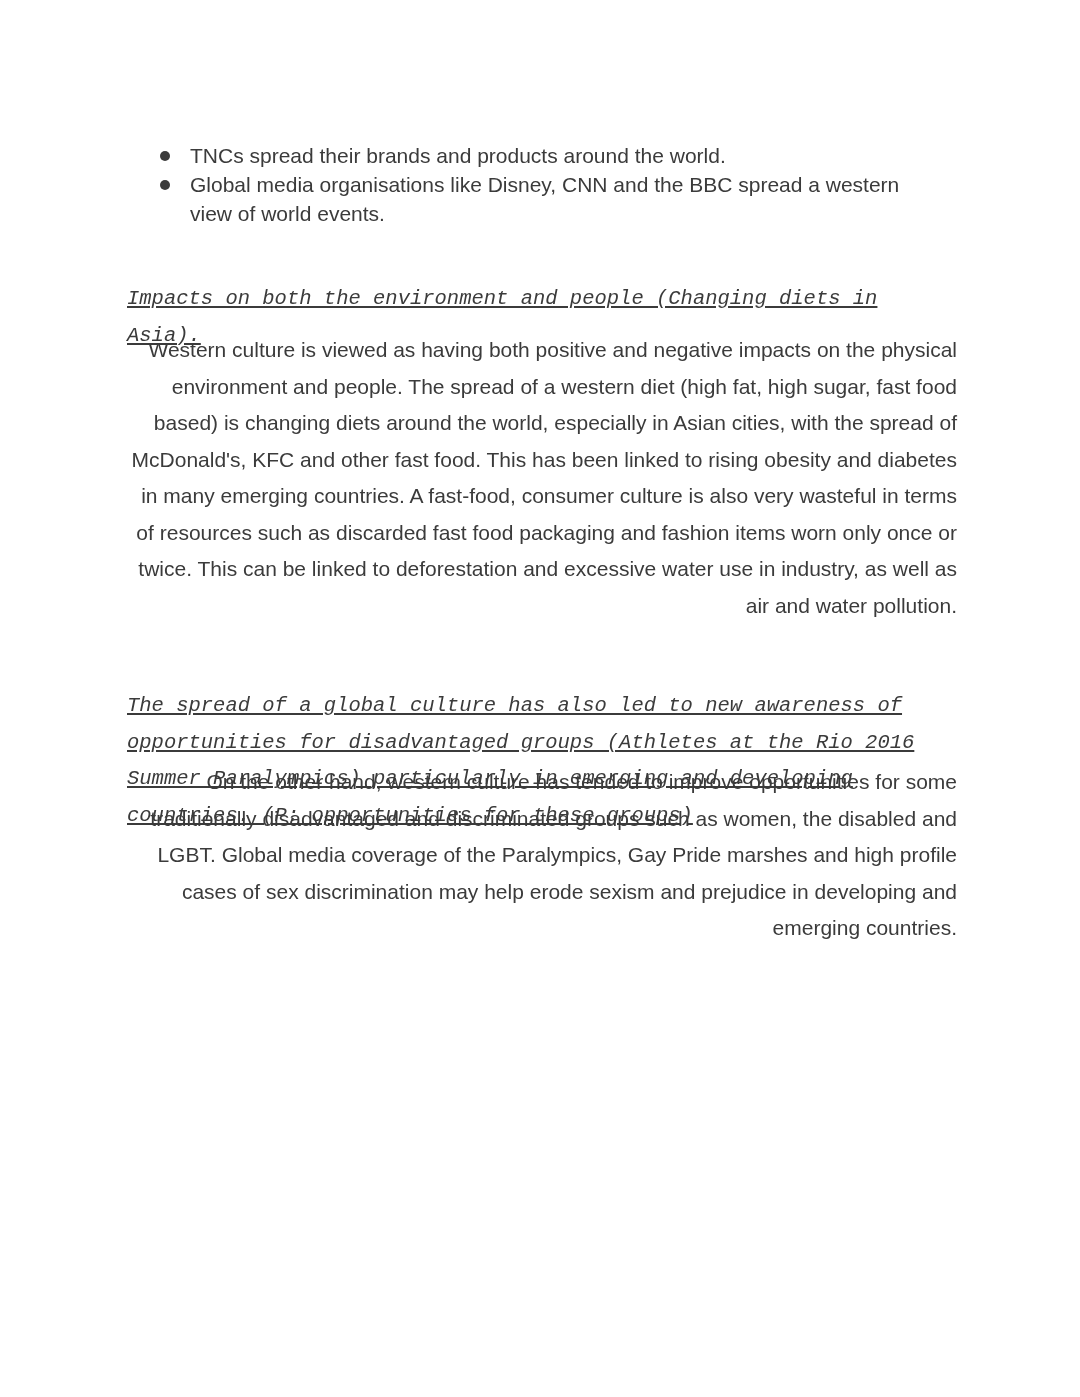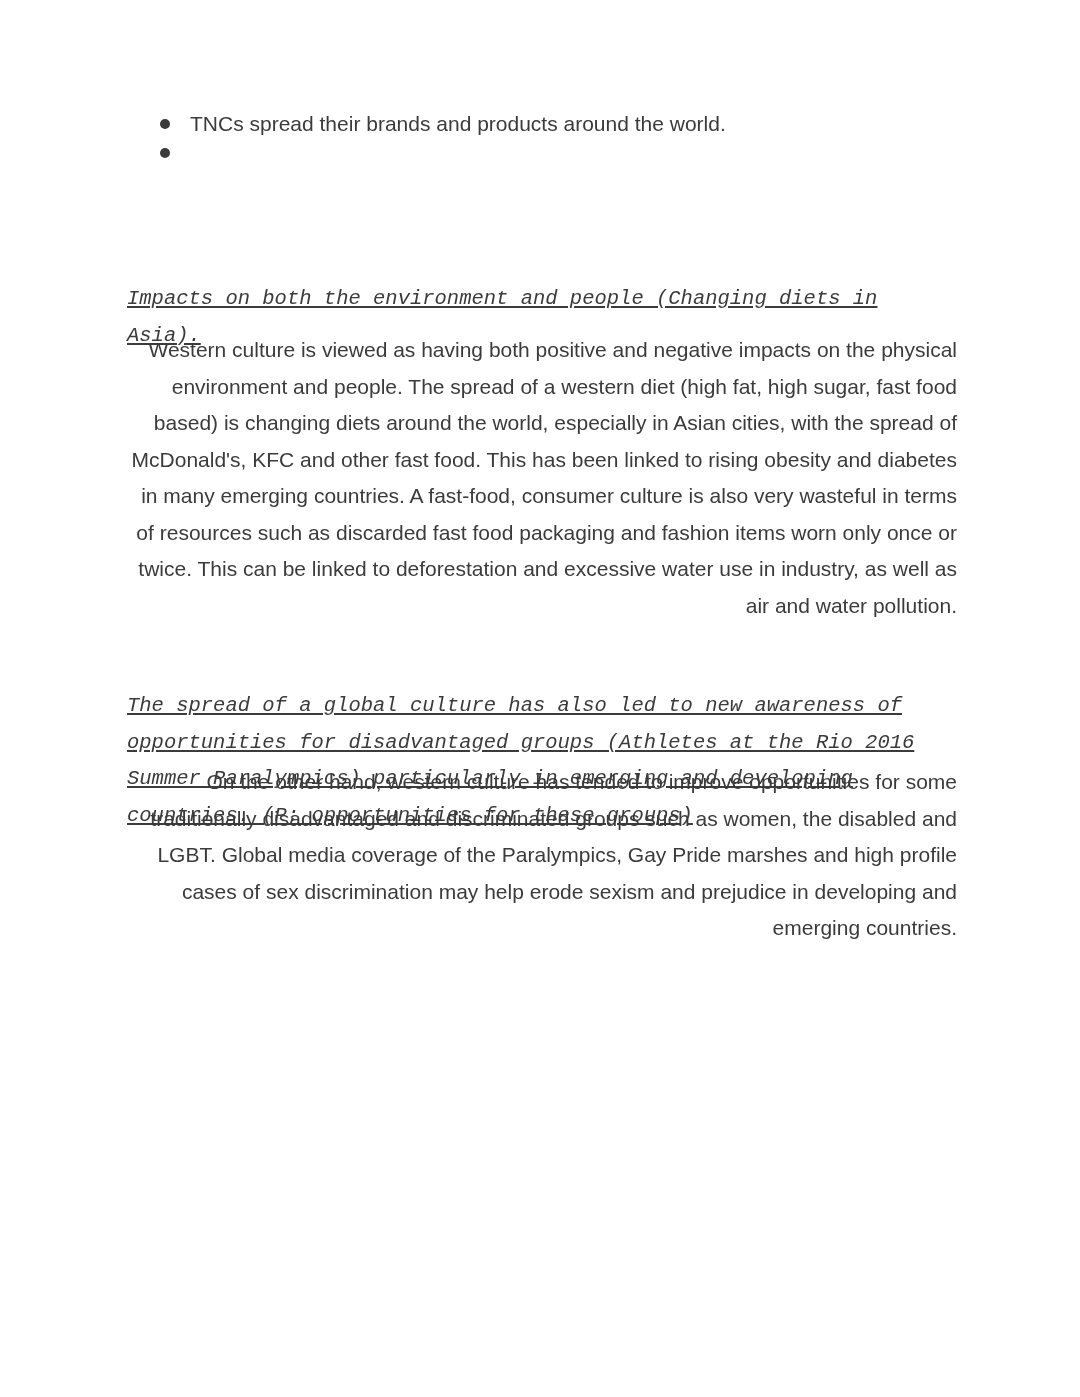--- a/index.html
+++ b/index.html
@@ -16,21 +16,21 @@
       color: #3b3b3b;
     }
     .page {
       position: absolute;
       left: 127px;
       top: 0;
       width: 830px;
     }
     .bullets {
       position: absolute;
-      top: 109px;
+      top: 141px;
       left: 0;
       width: 830px;
       margin: 0;
       padding: 0;
       list-style: none;
       font-size: 21px;
       line-height: 29px;
     }
     .bullets li {
       position: relative;
@@ -74,20 +74,21 @@
 <body>
 
 <div class="page">
   <ul class="bullets">
     <li>
       <span class="dot"></span>
       <span>TNCs spread their brands and products around the world.</span>
     </li>
     <li>
       <span class="dot"></span>
+      <span>Global media organisations like Disney, CNN and the BBC spread a western view of world events.</span>
     </li>
   </ul>
 
   <div id="h1" class="heading">Impacts on both the environment and people (Changing diets in Asia).</div>
   <p id="p1" class="para">Western culture is viewed as having both positive and negative impacts on the physical environment and people. The spread of a western diet (high fat, high sugar, fast food based) is changing diets around the world, especially in Asian cities, with the spread of McDonald's, KFC and other fast food. This has been linked to rising obesity and diabetes in many emerging countries. A fast-food, consumer culture is also very wasteful in terms of resources such as discarded fast food packaging and fashion items worn only once or twice. This can be linked to deforestation and excessive water use in industry, as well as air and water pollution.</p>
 
   <div id="h2" class="heading">The spread of a global culture has also led to new awareness of opportunities for disadvantaged groups (Athletes at the Rio 2016 Summer Paralympics) particularly in emerging and developing countries. (P: opportunities for these groups)</div>
   <p id="p2" class="para">On the other hand, western culture has tended to improve opportunities for some traditionally disadvantaged and discriminated groups such as women, the disabled and LGBT. Global media coverage of the Paralympics, Gay Pride marshes and high profile cases of sex discrimination may help erode sexism and prejudice in developing and emerging countries.</p>
 </div>
 

